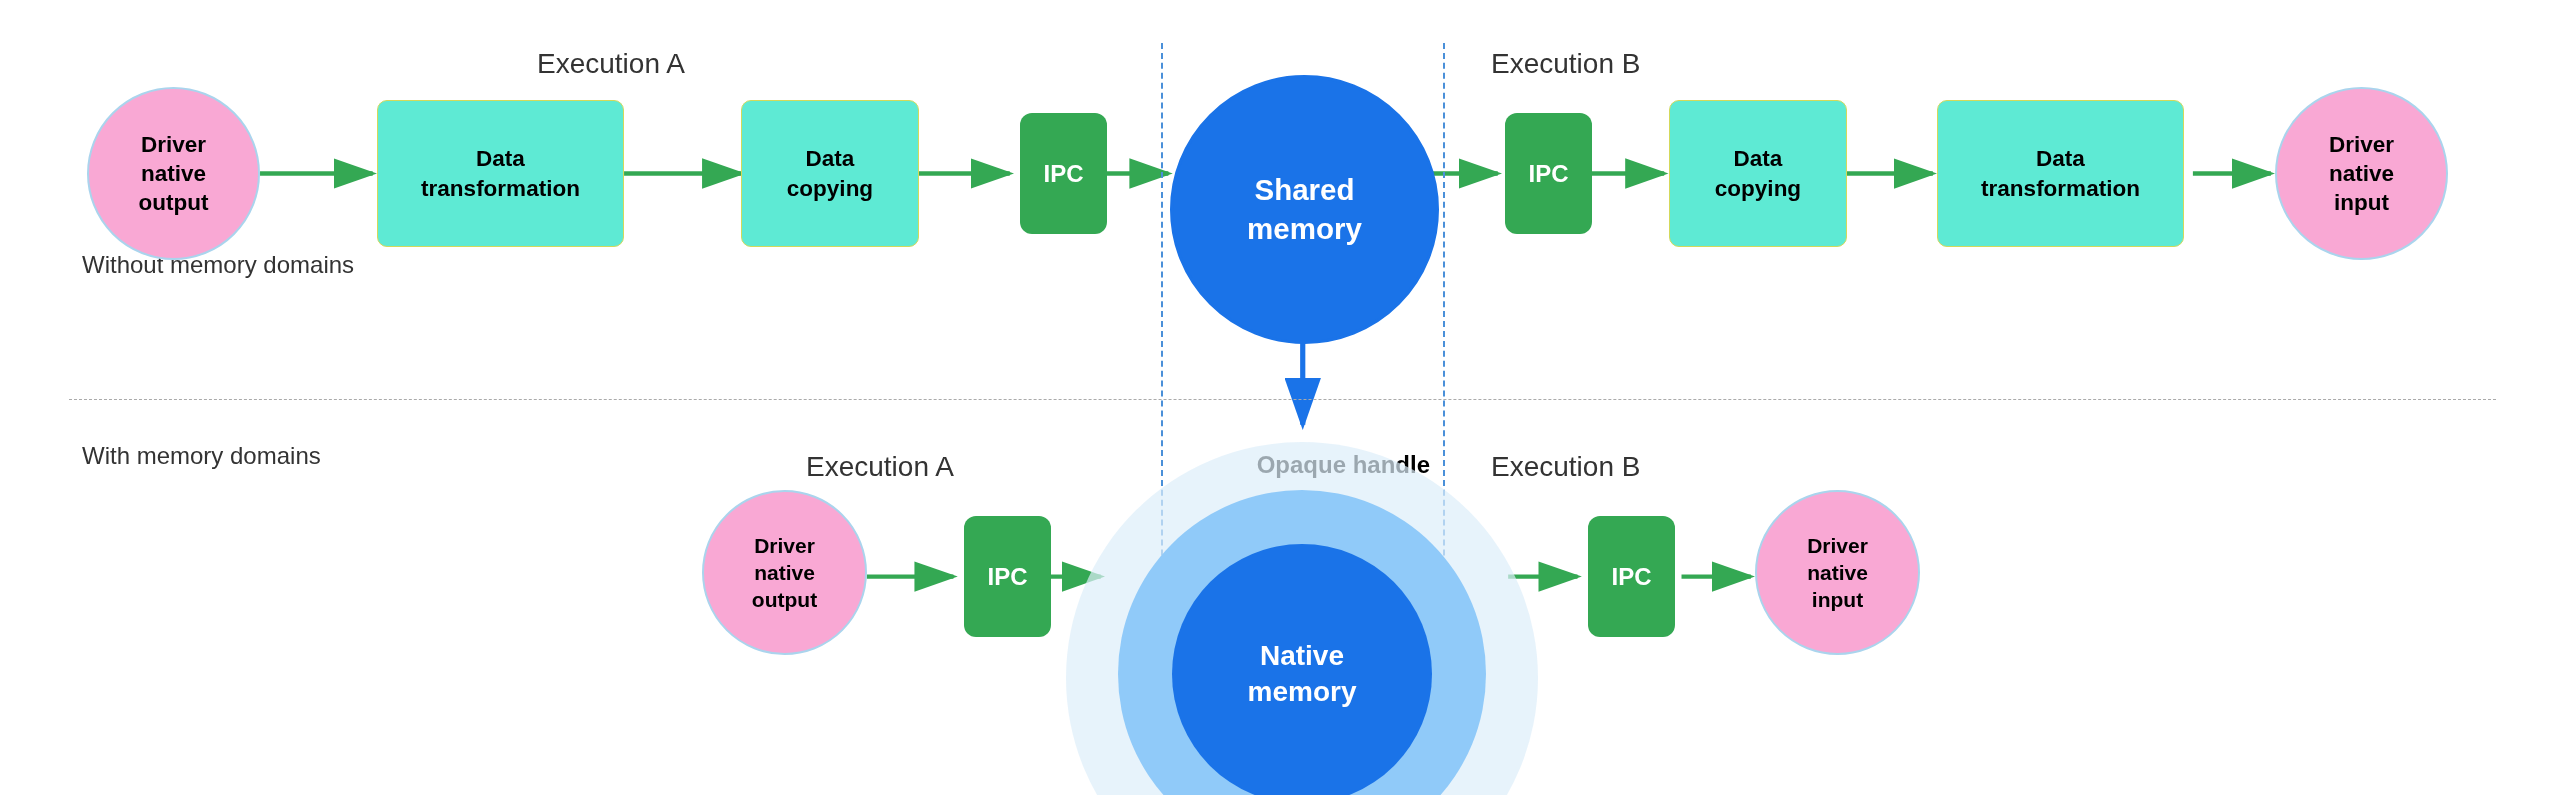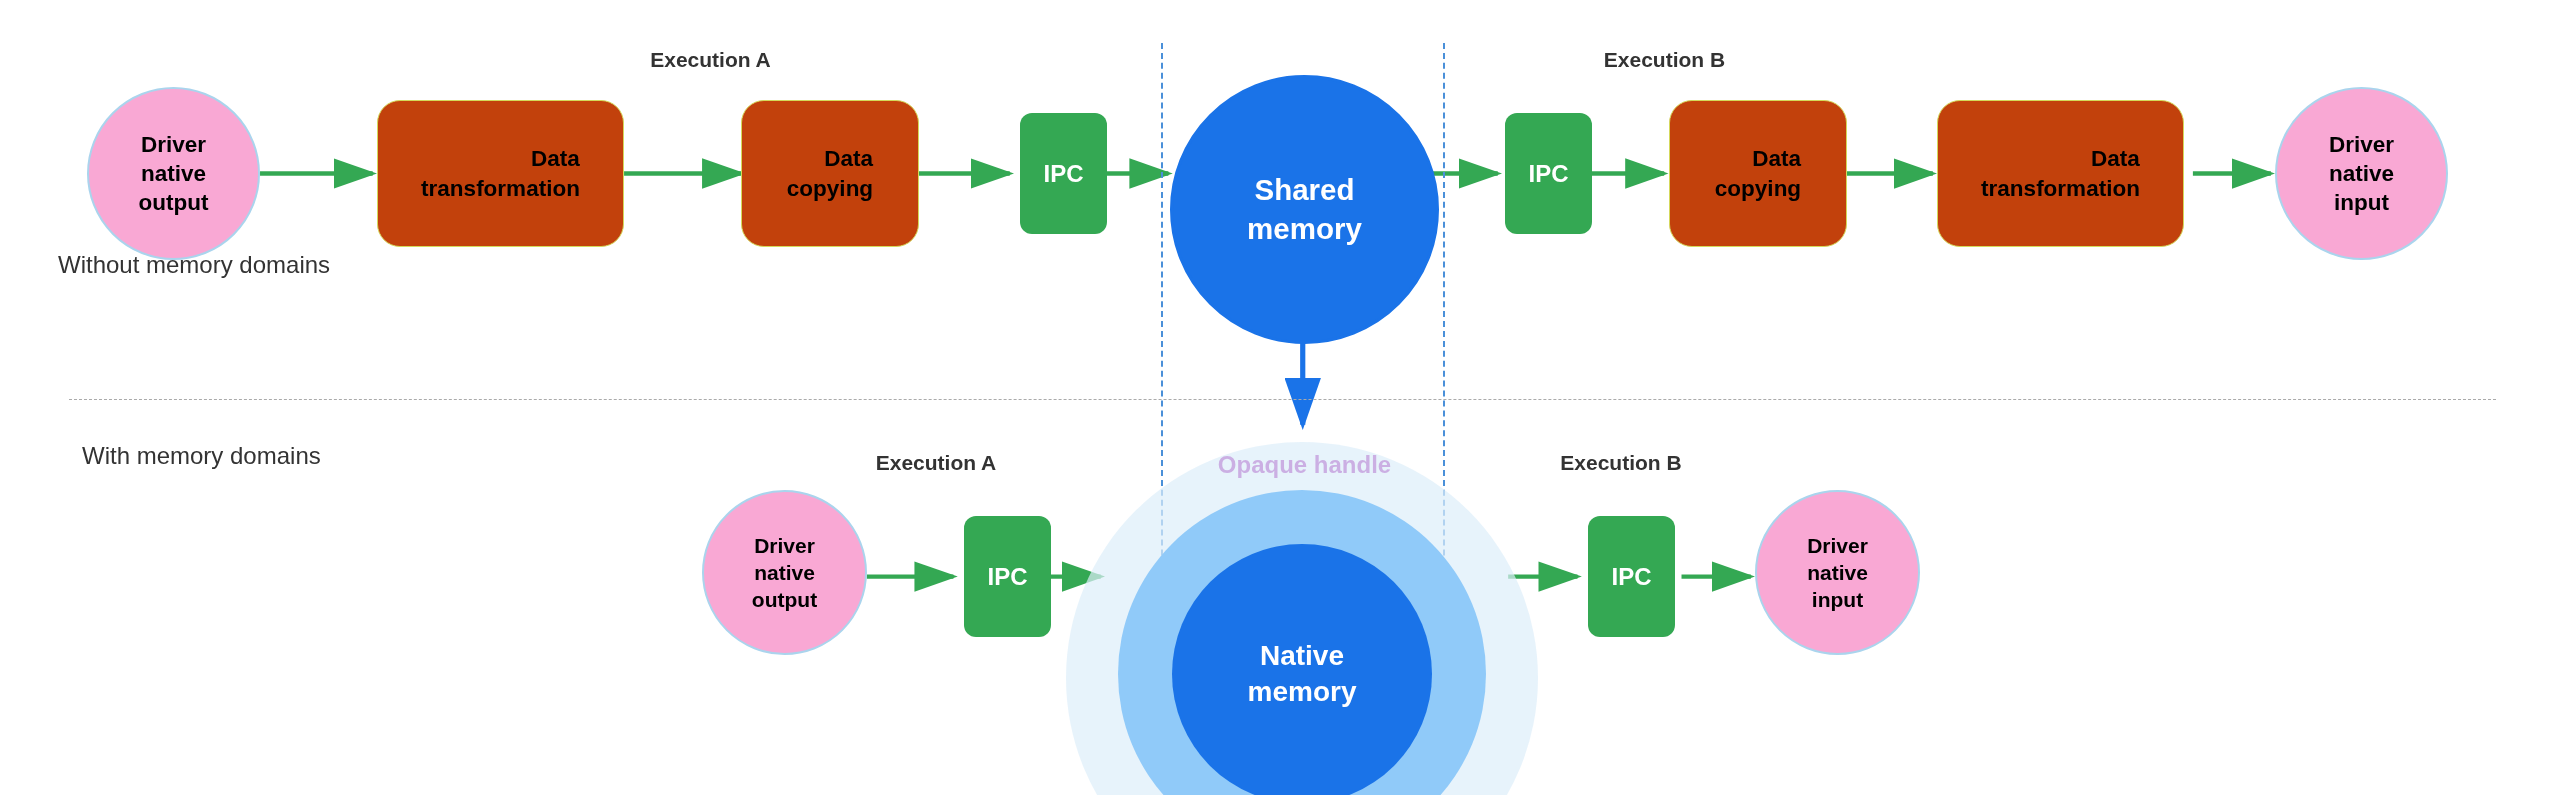--- a/index.html
+++ b/index.html
@@ -22,24 +22,23 @@
     .section-label {
       position: absolute;
       font-size: 24px;
       color: #333;
       font-weight: 400;
     }
 
     
     .exec-label {
       position: absolute;
-      font-size: 21px;
-      font-weight: 700;
+      font-size: 28px;
+      font-weight: 400;
       color: #333;
-      text-align: center;
     }
 
     
     .divider {
       position: absolute;
       border: none;
       border-top: 1.7px dashed #aaa;
       width: 2427px;
       left: 69px;
     }
@@ -62,24 +61,23 @@
       font-weight: 700;
     }
 
     .node-circle-light {
       border-radius: 50%;
       background: #f9a8d4;
       border: 2.6px solid #aad4ed;
     }
 
     .node-rect-yellow {
-      border-radius: 23px;
-      background: #c2410c;
+      border-radius: 10px;
+      background: #5eead4;
       border: 1.7px solid #d4d95a;
-      text-align: right;
     }
 
     .node-rect-green {
       border-radius: 12px;
       background: #34a853;
       color: #fff;
       margin-left: 6px;
     }
 
     .node-circle-blue {
@@ -101,22 +99,22 @@
     .node-text {
       font-size: 22.5px;
       font-weight: 700;
       line-height: 1.3;
     }
 
     .opaque-label {
       position: absolute;
       font-size: 24px;
       font-weight: 700;
-      color: #a21caf;
-      text-align: center;
+      color: #000000;
+      text-align: right;
     }
   </style>
 </head>
 <body>
 
 <div class="diagram-container">
 
   <svg class="arrows" viewBox="0 0 2972 918" width="2576" height="796">
 
     <defs>
@@ -151,21 +149,21 @@
 
     <line x1="1000" y1="665" x2="1100" y2="665" stroke="#34a853" stroke-width="5" marker-end="url(#arrowhead-green)"></line>
 
     <line x1="1210" y1="665" x2="1270" y2="665" stroke="#34a853" stroke-width="5" marker-end="url(#arrowhead-green)"></line>
 
     <line x1="1740" y1="665" x2="1820" y2="665" stroke="#34a853" stroke-width="5" marker-end="url(#arrowhead-green)"></line>
 
     <line x1="1940" y1="665" x2="2020" y2="665" stroke="#34a853" stroke-width="5" marker-end="url(#arrowhead-green)"></line>
   </svg>
 
-  <div class="section-label" style="left:58px; top:251px;">Without memory domains</div>
+  <div class="section-label" style="left:82px; top:251px;">Without memory domains</div>
 
   <div class="section-label" style="left:82px; top:442px;">With memory domains</div>
 
   <hr class="divider" style="top:399px;">
 
   <div class="vdotted" style="left:1161px;"></div>
   <div class="vdotted" style="left:1443px;"></div>
 
   <div class="exec-label" style="left:537px; top:48px; width:347px;">Execution A</div>
 

